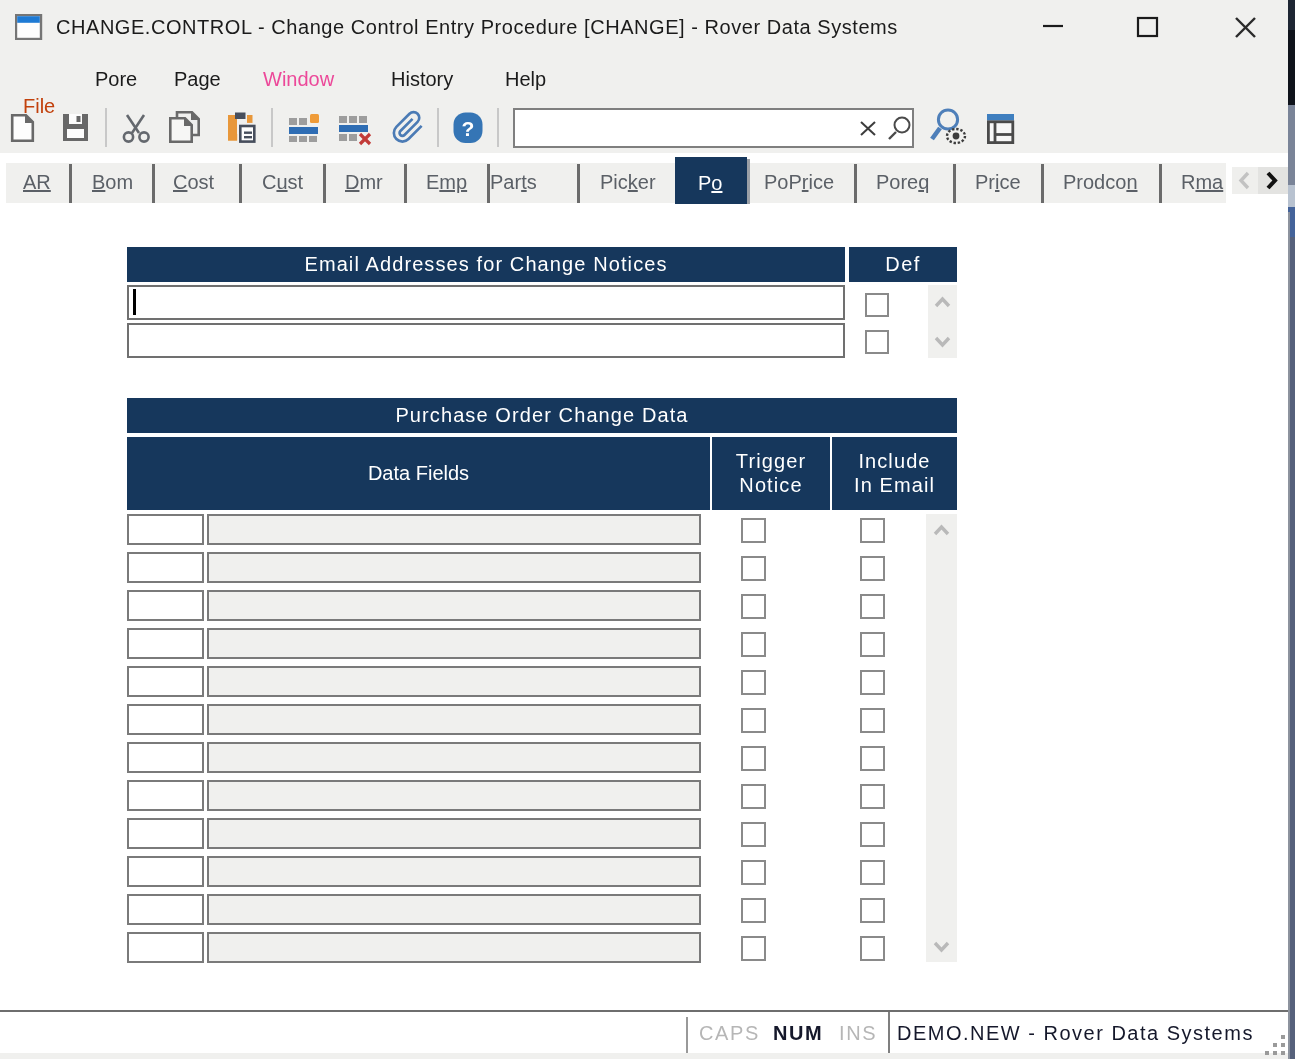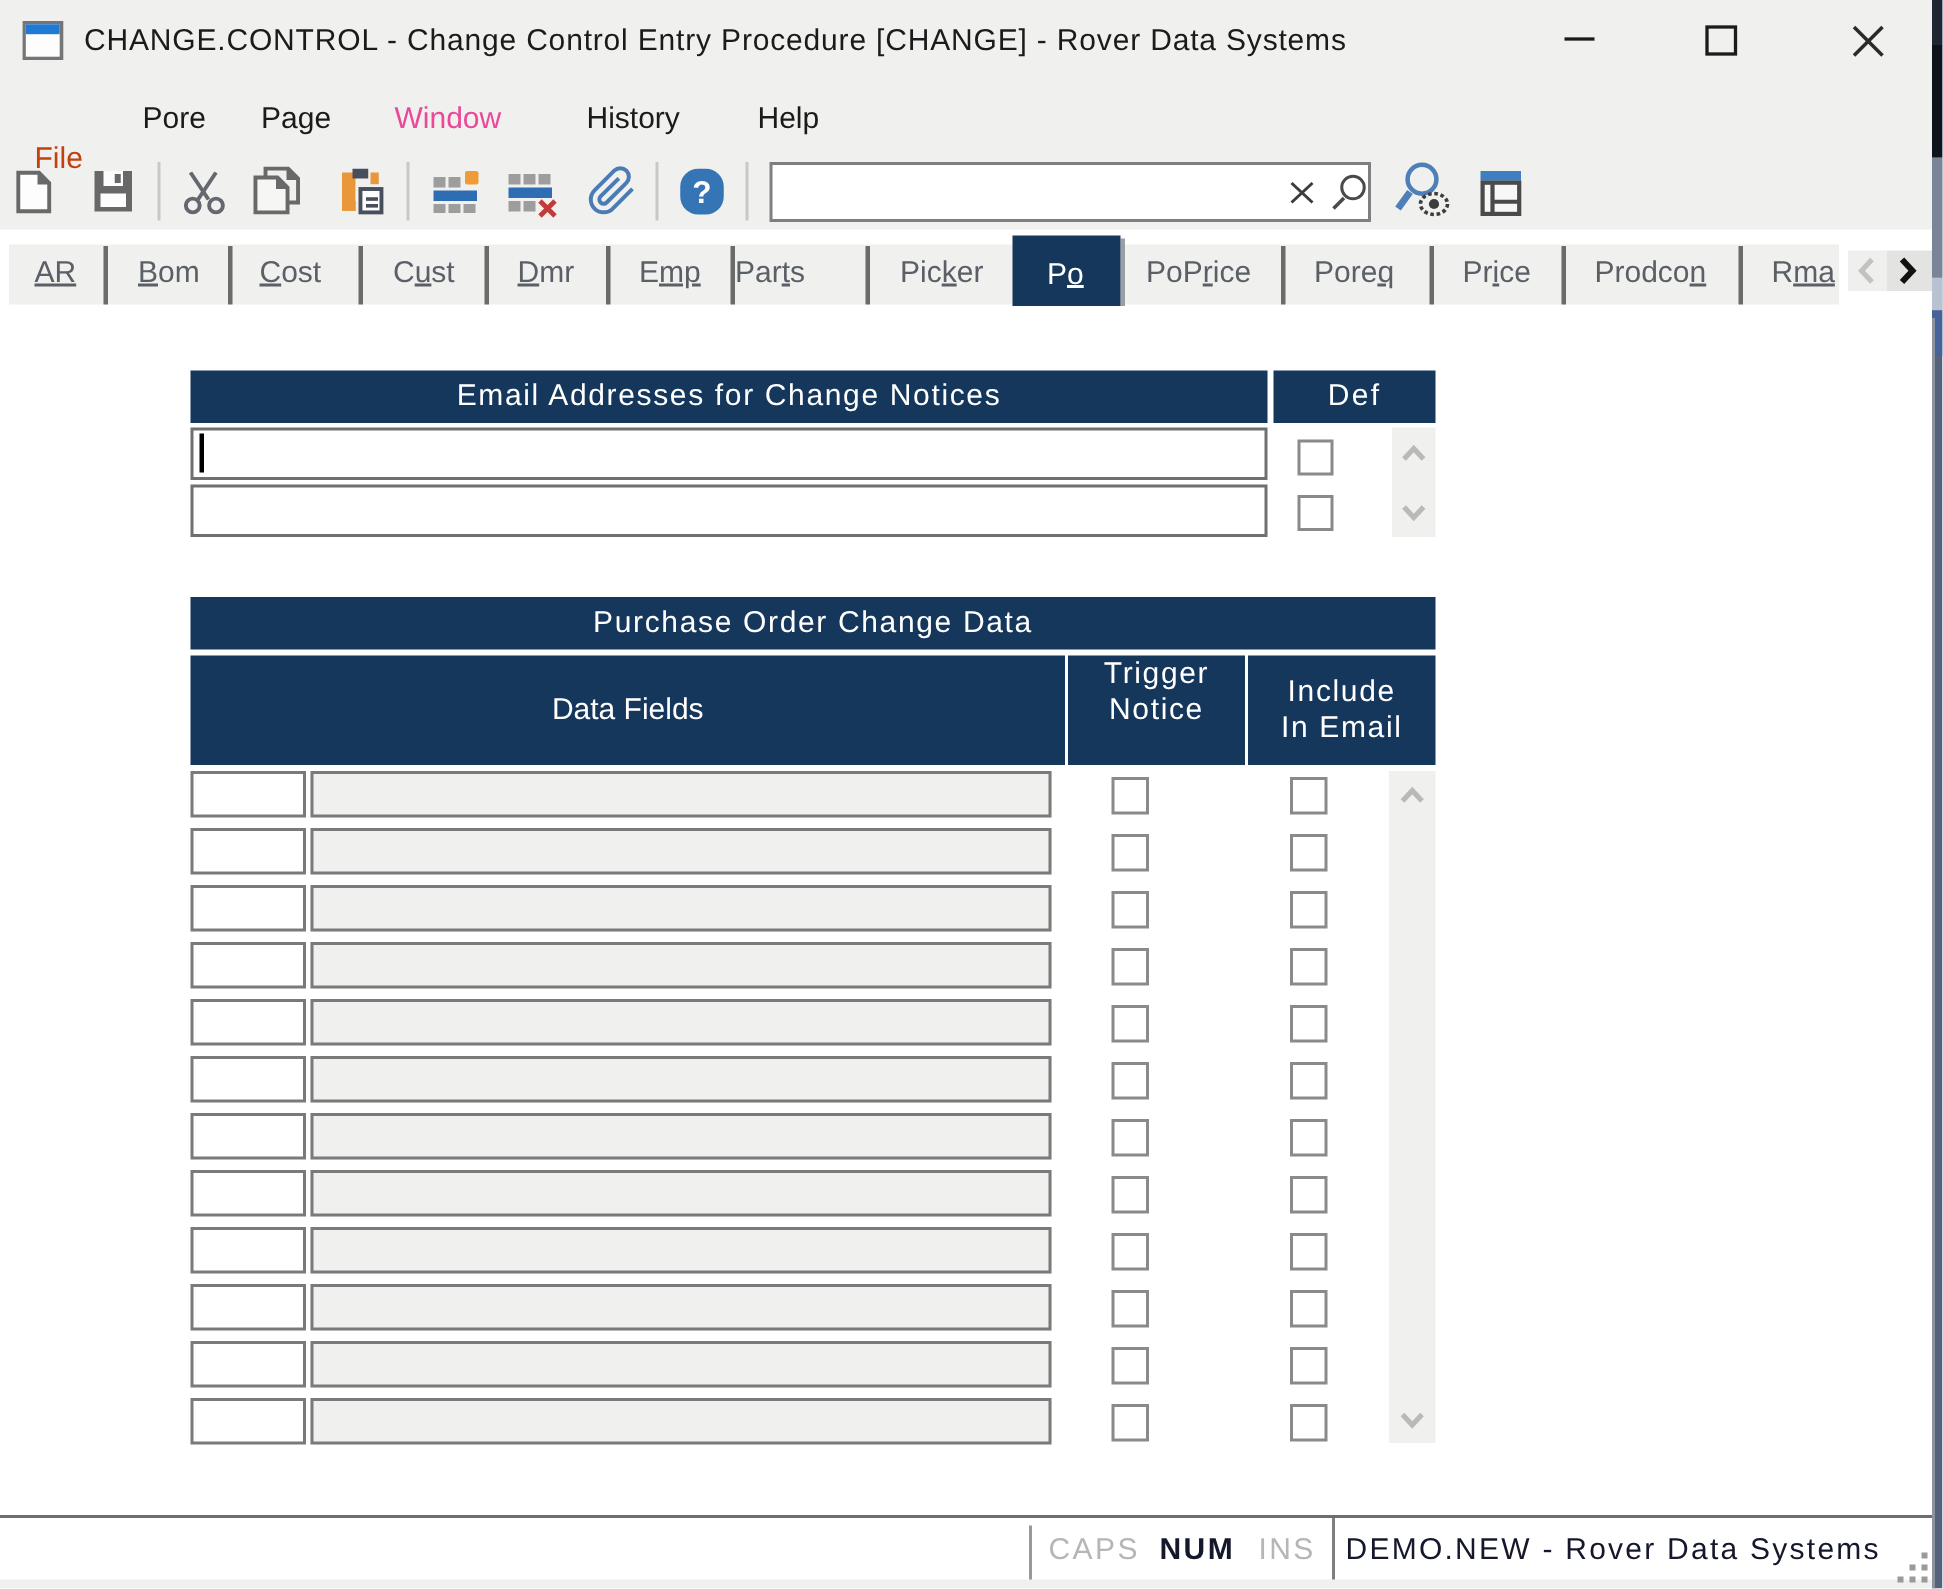--- a/index.html
+++ b/index.html
@@ -178,21 +178,21 @@
   <div class="abs" style="left:865px;top:330px;width:24px;height:24px;background:#fff;border:2px solid #8a8a8a;"></div>
   <div class="abs" style="left:928px;top:285px;width:29px;height:73px;background:#f0f0ee;"></div>
   <svg class="abs" style="left:928px;top:285px" width="29" height="73">
     <path d="M8 21 L14.5 14 L21 21" fill="none" stroke="#b9b9b9" stroke-width="3.4"></path>
     <path d="M8 53 L14.5 60 L21 53" fill="none" stroke="#b9b9b9" stroke-width="3.4"></path>
   </svg>
 
   <div class="abs navy txt" style="left:127px;top:437px;width:583px;height:73px;font-size:20px;text-align:center;line-height:73px;">Data Fields</div>
   <div class="abs navy txt" style="left:127px;top:398px;width:830px;height:35px;font-size:20px;text-align:center;line-height:35px;letter-spacing:1.1px;">Purchase Order Change Data</div>
   <div class="abs navy" style="left:712px;top:437px;width:118px;height:73px;font-size:20px;text-align:center;">
-    <div style="line-height:24px;letter-spacing:1.1px;">Trigger<br>Notice</div>
+    <div style="margin-top:12px;line-height:24px;letter-spacing:1.1px;">Trigger<br>Notice</div>
     </div>
   <div class="abs navy" style="left:832px;top:437px;width:125px;height:73px;font-size:20px;text-align:center;">
     <div style="margin-top:12px;line-height:24px;letter-spacing:1.1px;">Include<br>In Email</div>
     </div>
   <div class="abs" style="left:127px;top:514px;width:77px;height:31px;background:#fff;border:2px solid #7a7a7a;"></div>
   <div class="abs" style="left:207px;top:514px;width:494px;height:31px;background:#f0f0ee;border:2px solid #7a7a7a;"></div>
   <div class="abs" style="left:741px;top:518px;width:25px;height:25px;background:#fff;border:2px solid #8a8a8a;"></div>
   <div class="abs" style="left:860px;top:518px;width:25px;height:25px;background:#fff;border:2px solid #8a8a8a;"></div>
   <div class="abs" style="left:127px;top:552px;width:77px;height:31px;background:#fff;border:2px solid #7a7a7a;"></div>
   <div class="abs" style="left:207px;top:552px;width:494px;height:31px;background:#f0f0ee;border:2px solid #7a7a7a;"></div>

